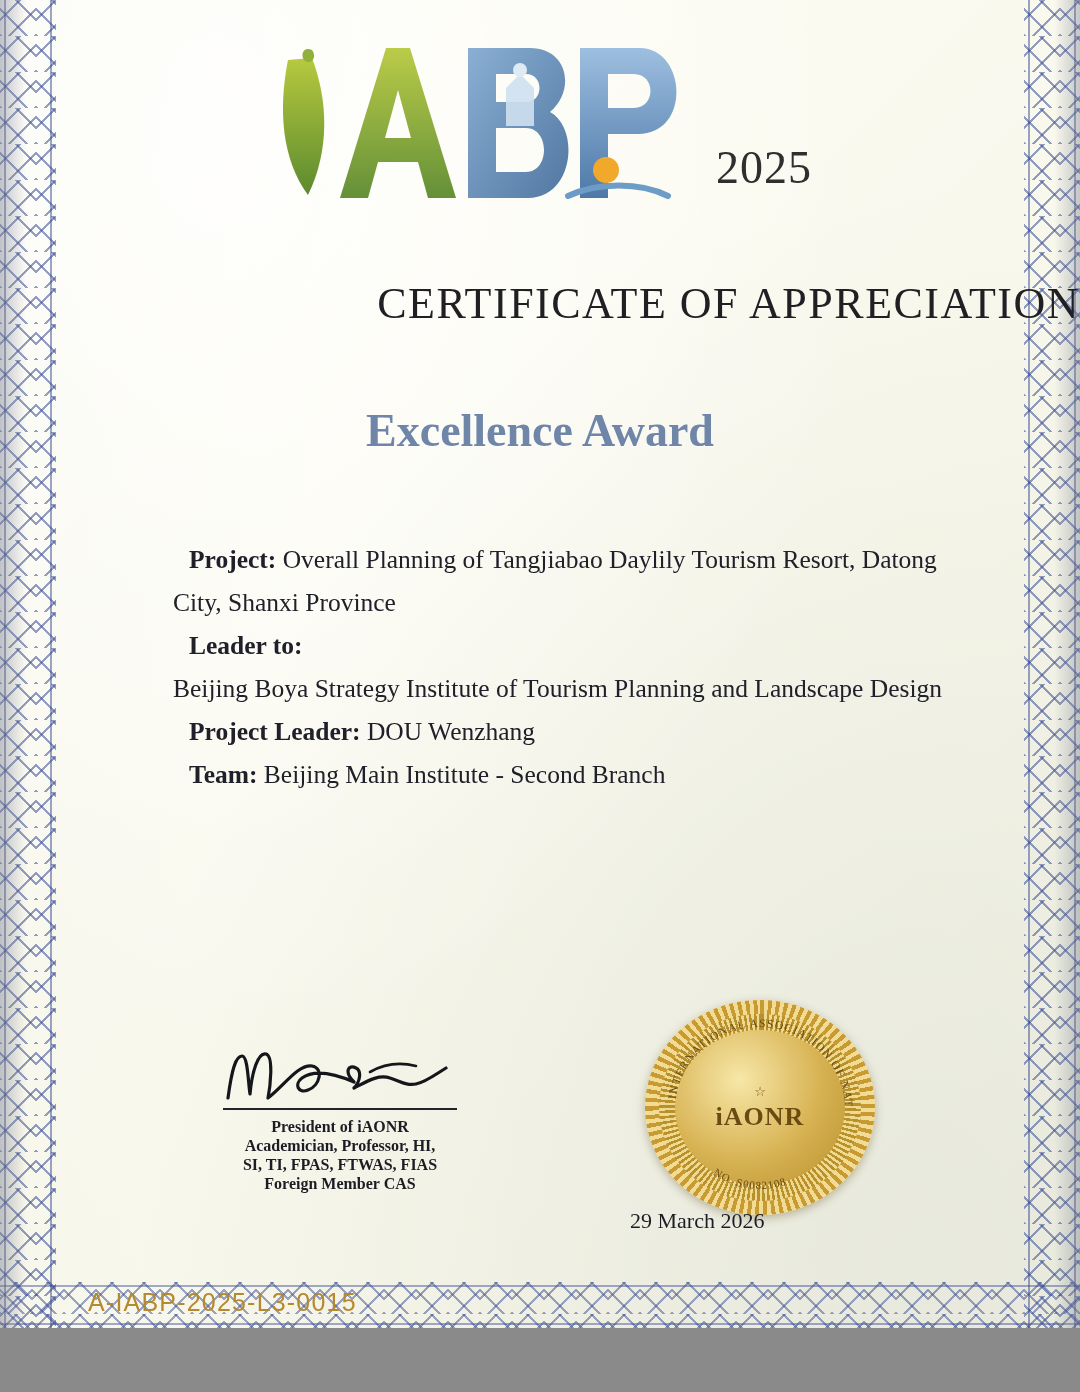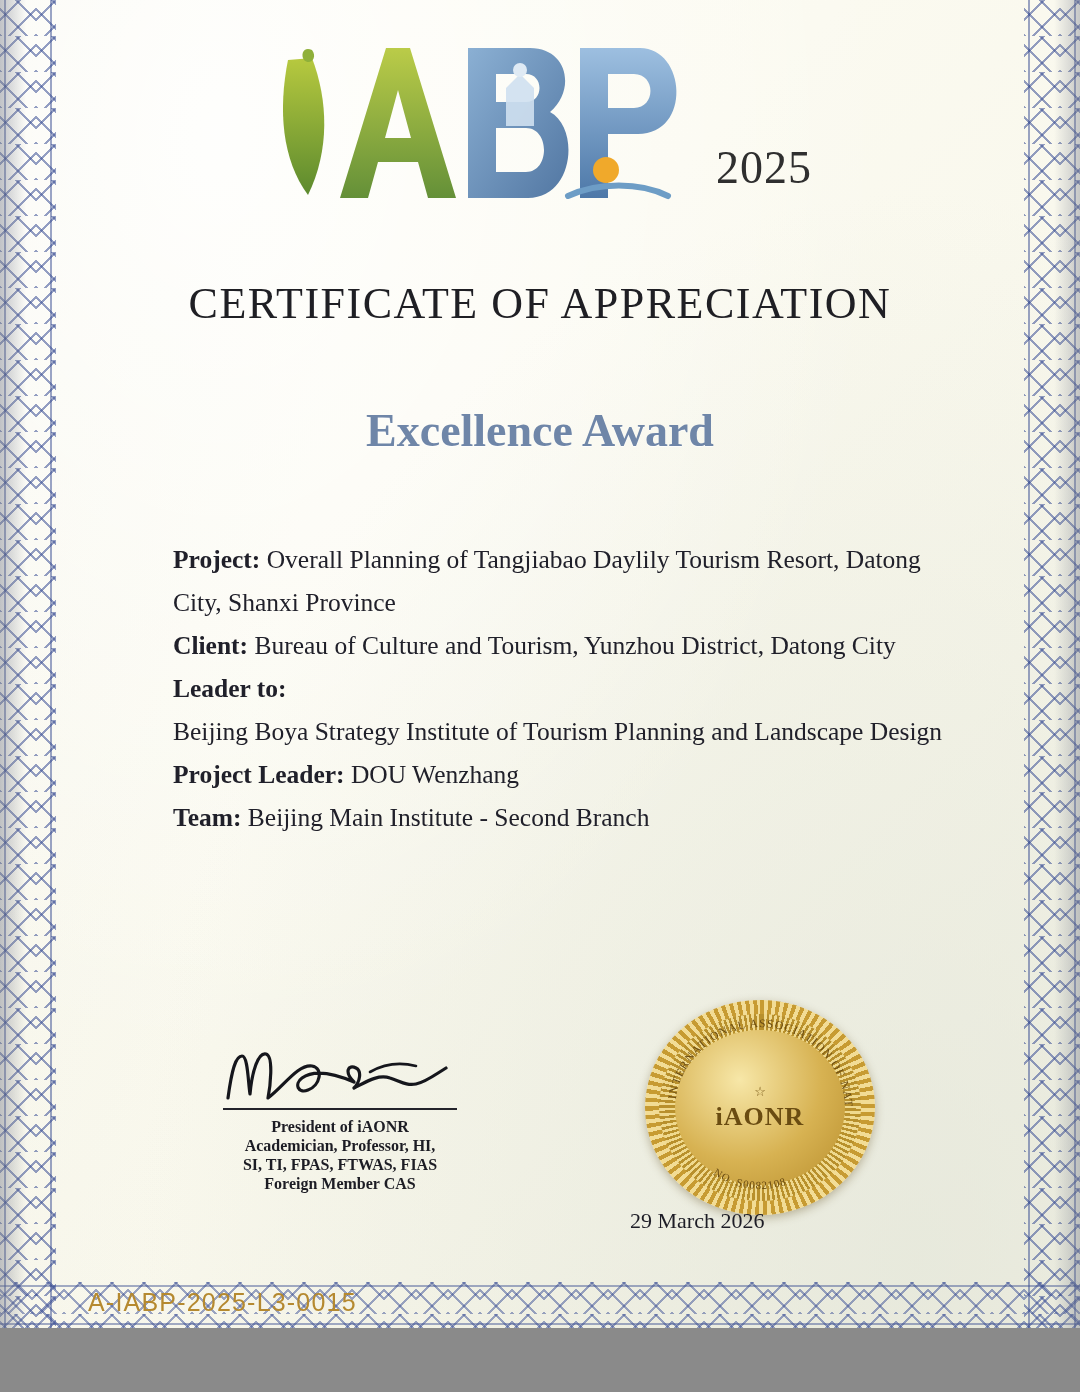--- a/index.html
+++ b/index.html
@@ -91,21 +91,21 @@
     margin-left: 18px;
     margin-top: 80px;
     letter-spacing: 1px;
   }
 
   
   .cert-title {
     position: absolute;
     top: 278px;
     left: 0; right: 0;
-    text-align: center;
+    text-align: right;
     font-size: 44px;
     letter-spacing: 1.5px;
     color: #1f1f24;
     font-family: "Liberation Serif", serif;
   }
   .award-name {
     position: absolute;
     top: 404px;
     left: 0; right: 0;
     text-align: center;
@@ -118,21 +118,21 @@
   
   .fields {
     position: absolute;
     left: 173px;
     top: 538px;
     width: 800px;
     font-size: 25.5px;
     line-height: 43px;
     color: #20202a;
   }
-  .fields .lbl { font-weight: bold; }
+  .fields .lbl { font-weight: bold; margin-left: 16px; }
   .fields p { margin: 0; }
 
   
   .sig-block {
     position: absolute;
     left: 215px;
     top: 1042px;
     width: 250px;
     text-align: center;
   }
@@ -286,24 +286,20 @@
   <div class="cert-title">CERTIFICATE OF APPRECIATION</div>
 
   <div class="award-name">Excellence Award</div>
 
   <div class="fields">
     <p>
       <span class="lbl">Project:</span>
       <span>Overall Planning of Tangjiabao Daylily Tourism Resort, Datong City, Shanxi Province</span>
     </p>
     <p>
-      <span class="lbl">Client:</span>
-      <span>Bureau of Culture and Tourism, Yunzhou District, Datong City</span>
-    </p>
-    <p>
       <span class="lbl">Leader to:</span>
     </p>
     <p>
       <span>Beijing Boya Strategy Institute of Tourism Planning and Landscape Design</span>
     </p>
     <p>
       <span class="lbl">Project Leader:</span>
       <span>DOU Wenzhang</span>
     </p>
     <p>

